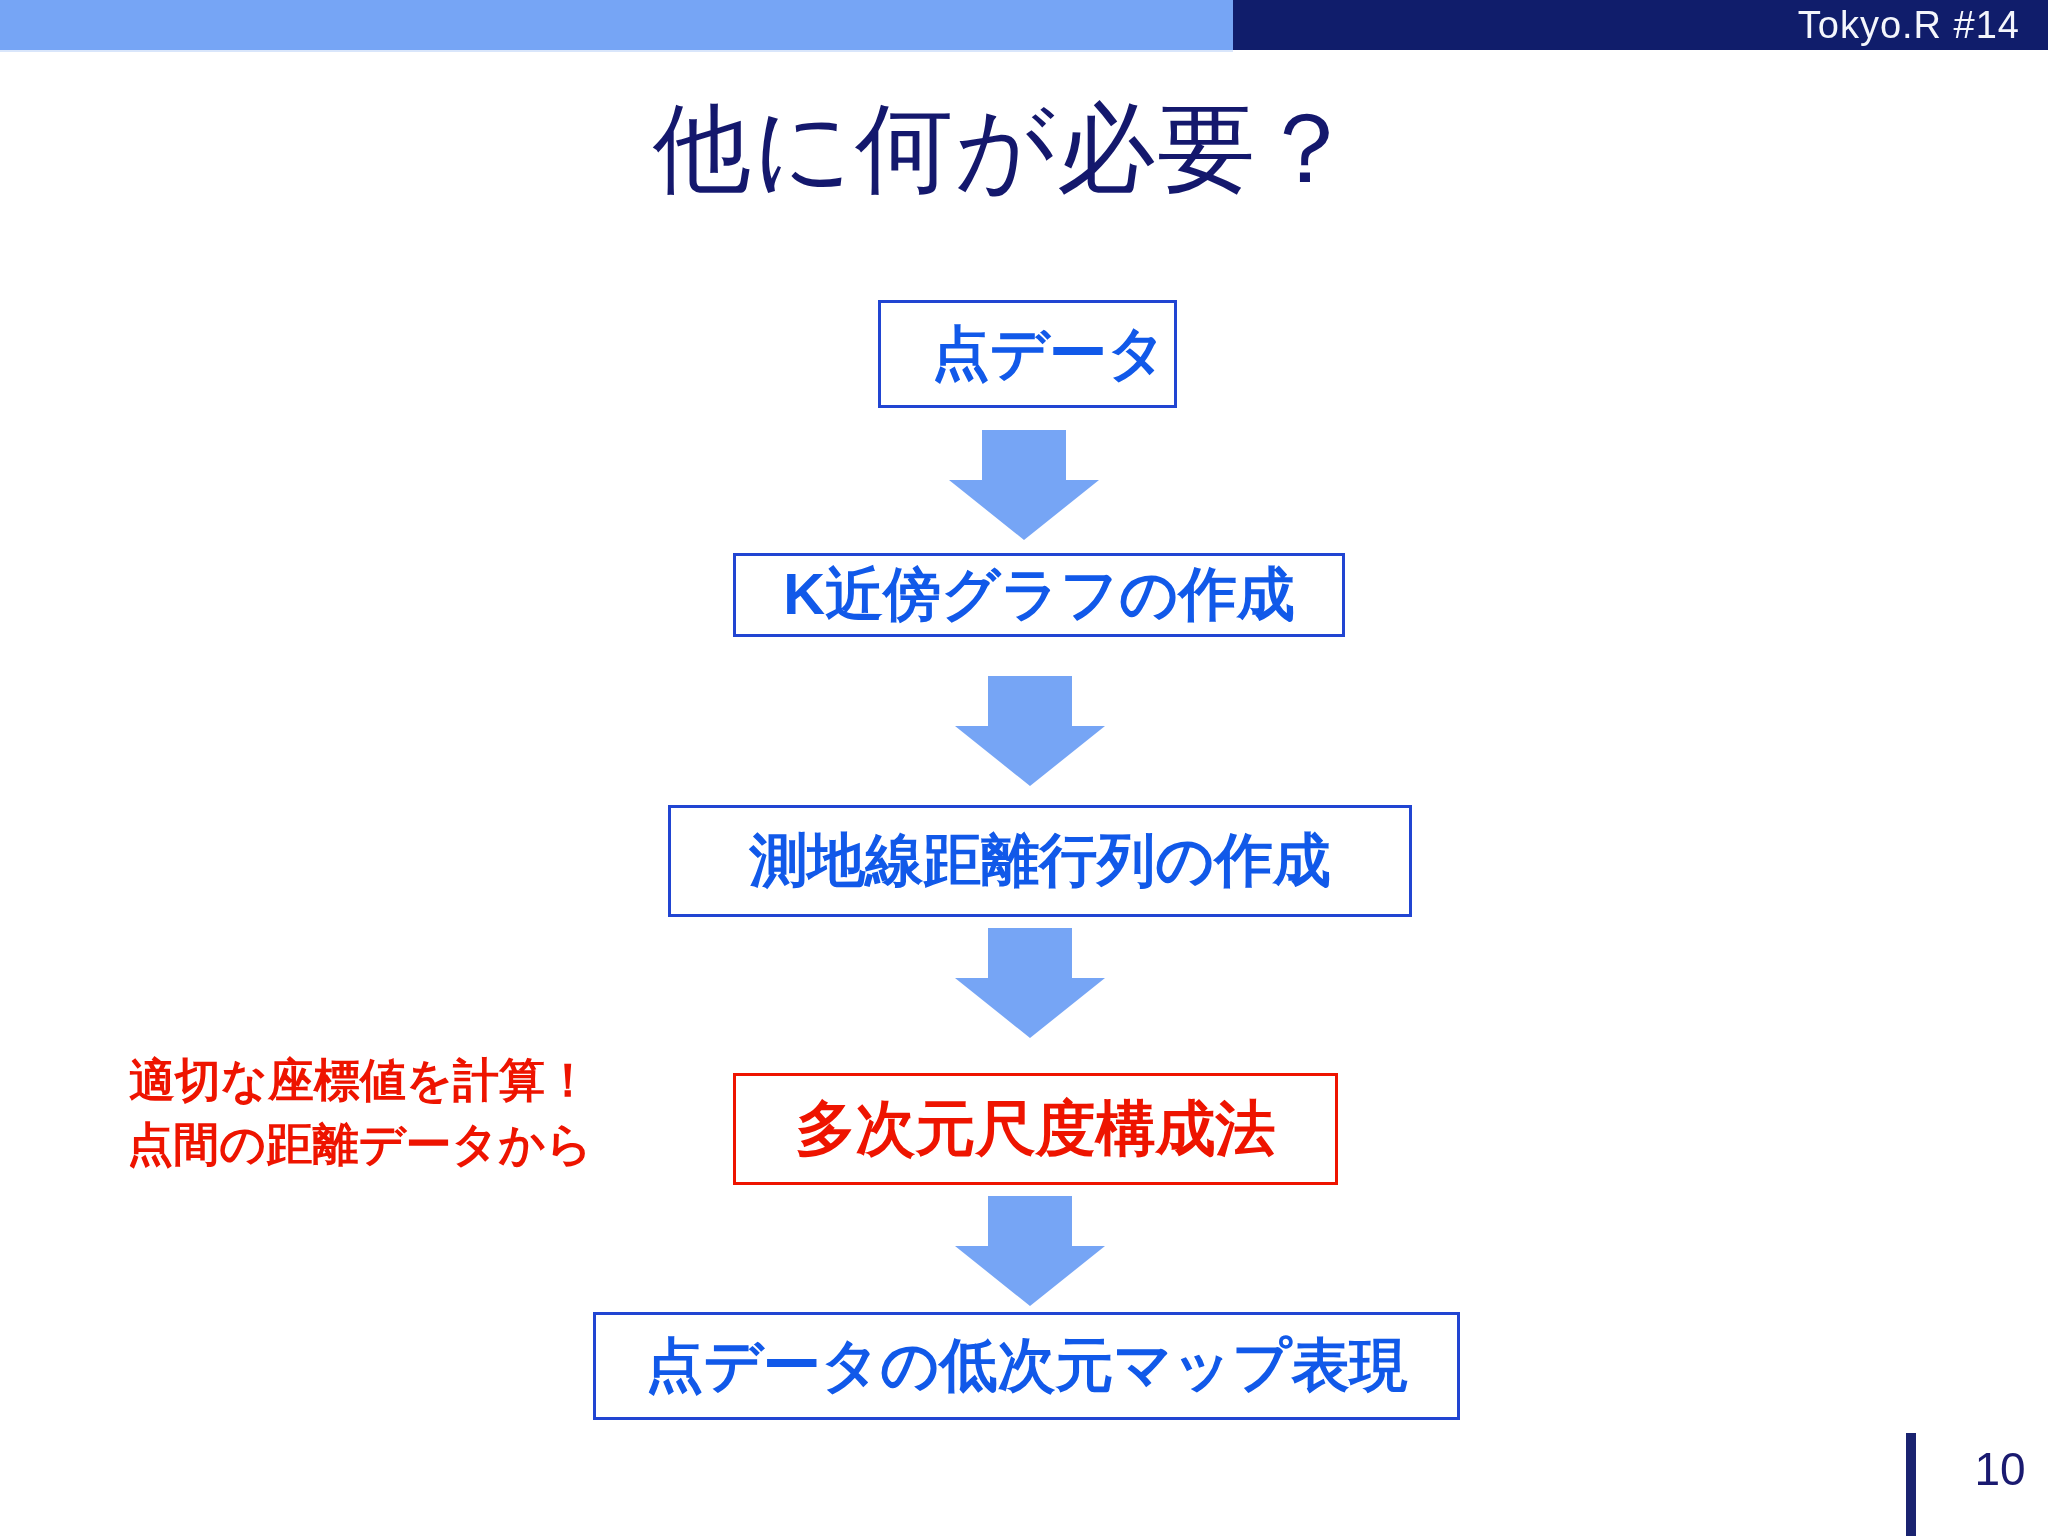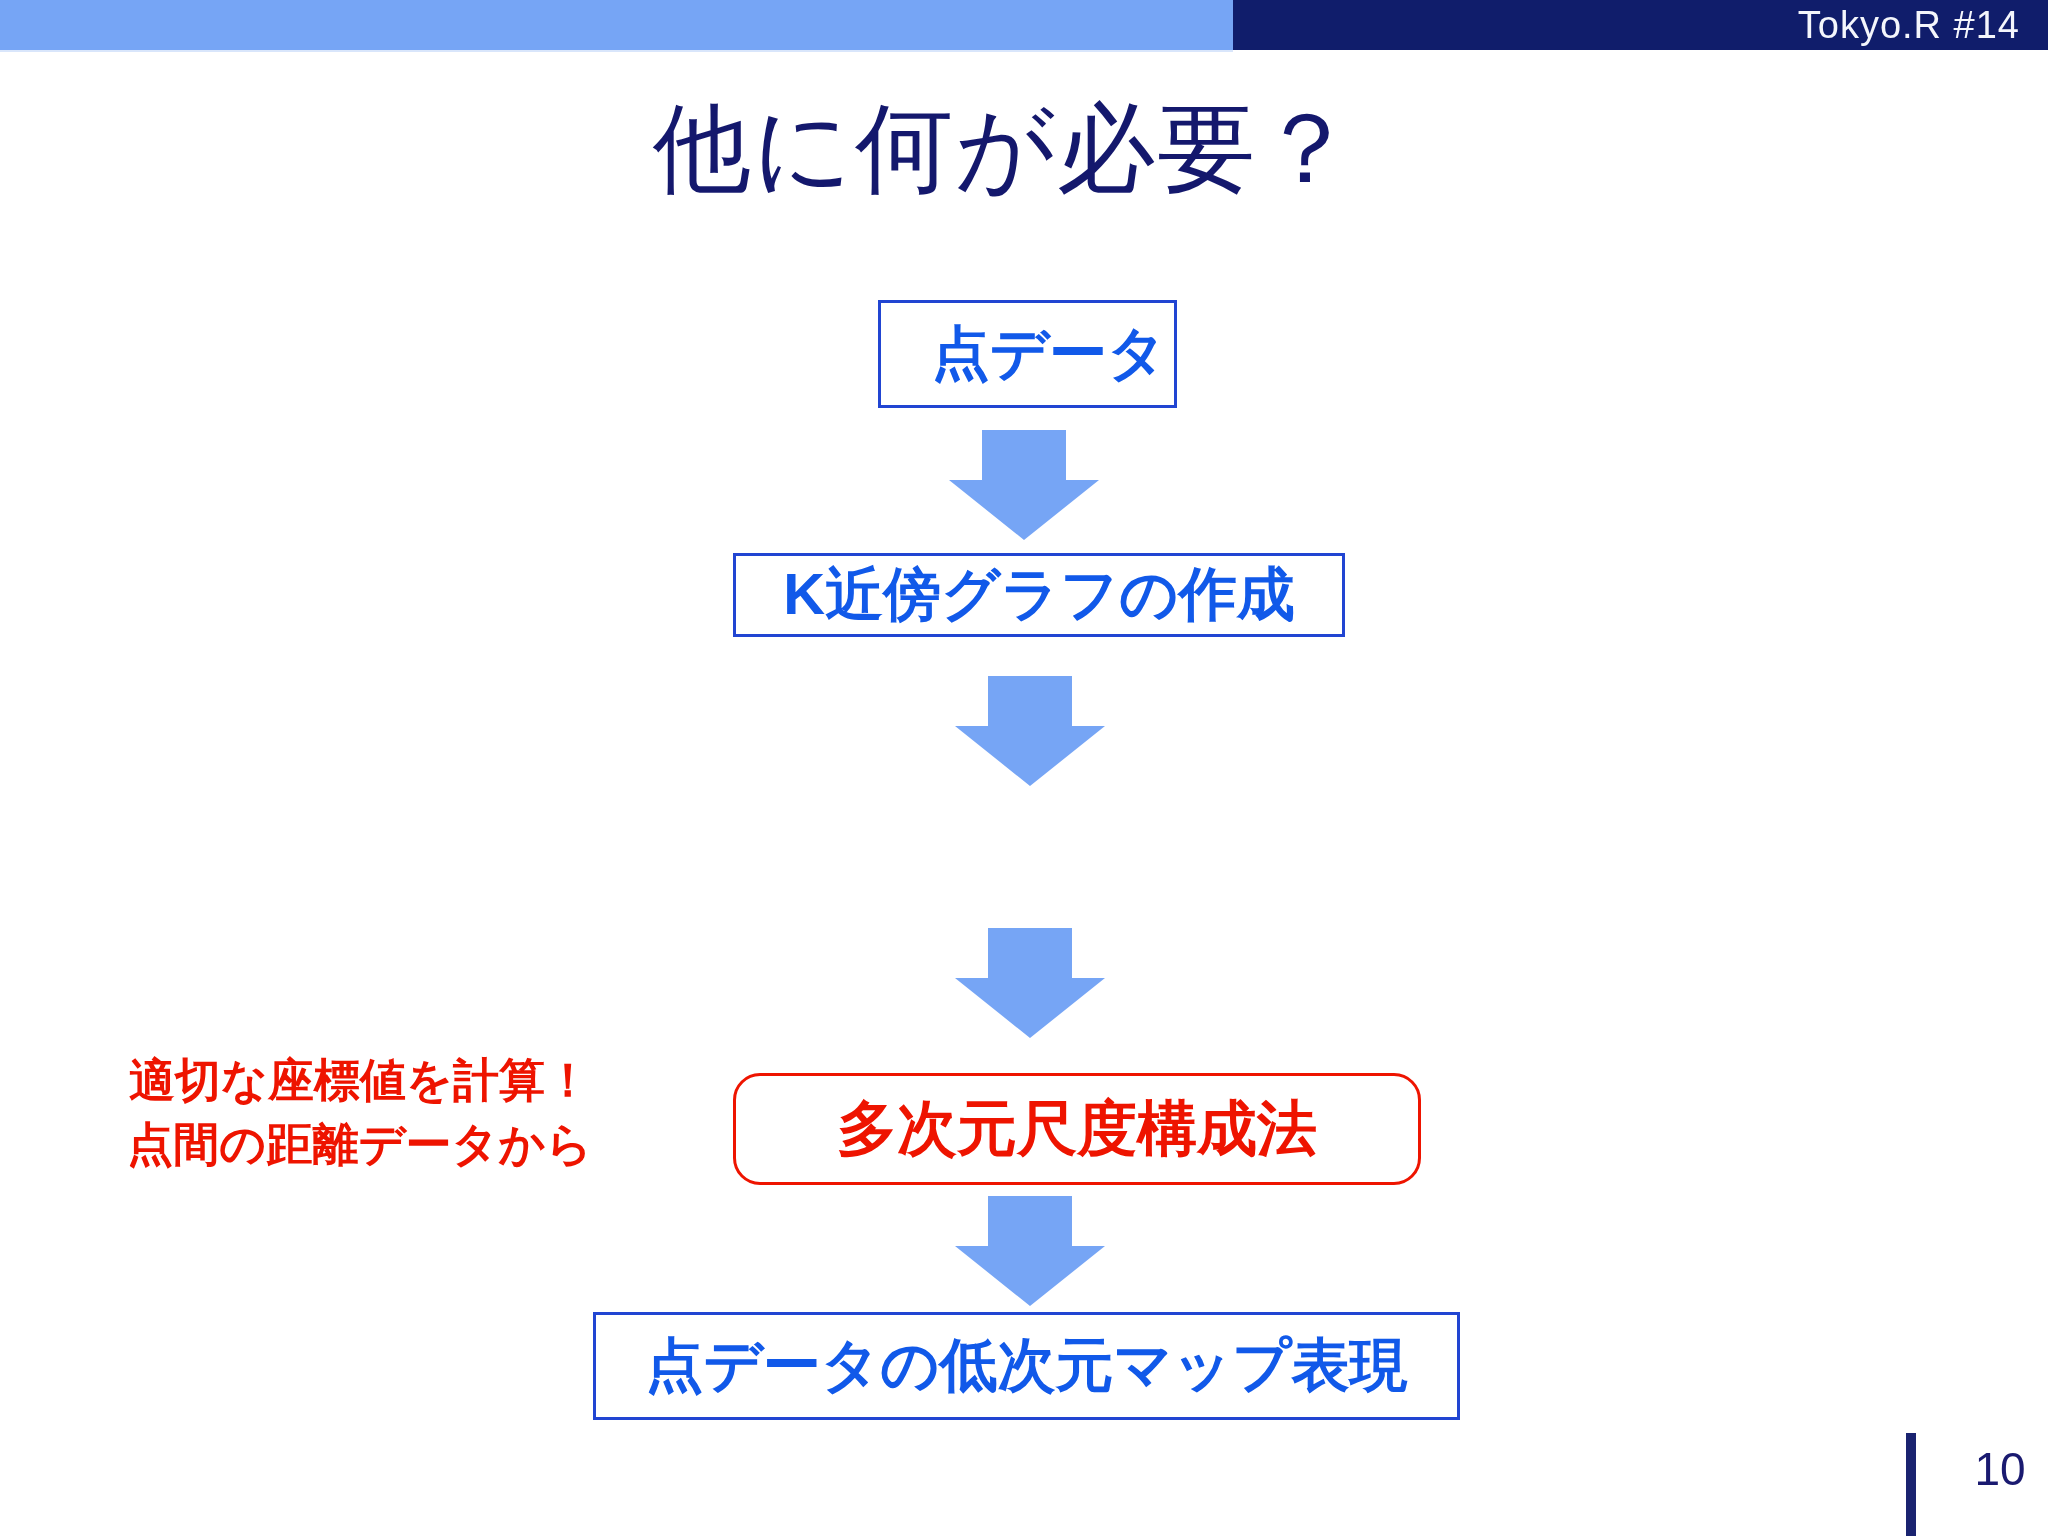--- a/index.html
+++ b/index.html
@@ -53,21 +53,21 @@
   .flow-box.red {
     border:3px solid #ee1400;
     color:#ee1400;
   }
   .flow-box span { font-size:58px; font-weight:bold; }
   .flow-box.red span { font-size:60px; }
 
   .step-1 { left:878px; top:300px;  width:299px; height:108px;padding-left:43px; }
   .step-2 { left:733px; top:553px;  width:612px; height:84px; }
   .step-3 { left:668px; top:805px;  width:744px; height:112px; }
-  .step-4 { left:733px; top:1073px; width:688px; height:112px;border-radius:27px; }
+  .step-4 { left:733px; top:1073px; width:605px; height:112px; }
   .step-5 { left:593px; top:1312px; width:867px; height:108px; }
 
   
   .down-arrow { position:absolute; width:150px; height:110px; }
   .arrow-1 { left:949px; top:430px;  }
   .arrow-2 { left:955px; top:676px;  }
   .arrow-3 { left:955px; top:928px;  }
   .arrow-4 { left:955px; top:1196px; }
   .down-arrow svg { display:block; width:150px; height:110px; }
 
@@ -117,20 +117,23 @@
   <div class="flow-box blue step-2">
     <span>K近傍グラフの作成</span>
   </div>
 
   <div class="down-arrow arrow-2">
     <svg viewBox="0 0 150 110" xmlns="http://www.w3.org/2000/svg">
       <polygon points="33,0 117,0 117,50 150,50 75,110 0,50 33,50" fill="#76a5f5"></polygon>
     </svg>
   </div>
 
+  <div class="flow-box blue step-3">
+    <span>測地線距離行列の作成</span>
+  </div>
 
   <div class="down-arrow arrow-3">
     <svg viewBox="0 0 150 110" xmlns="http://www.w3.org/2000/svg">
       <polygon points="33,0 117,0 117,50 150,50 75,110 0,50 33,50" fill="#76a5f5"></polygon>
     </svg>
   </div>
 
   <div class="flow-box red step-4">
     <span>多次元尺度構成法</span>
   </div>

